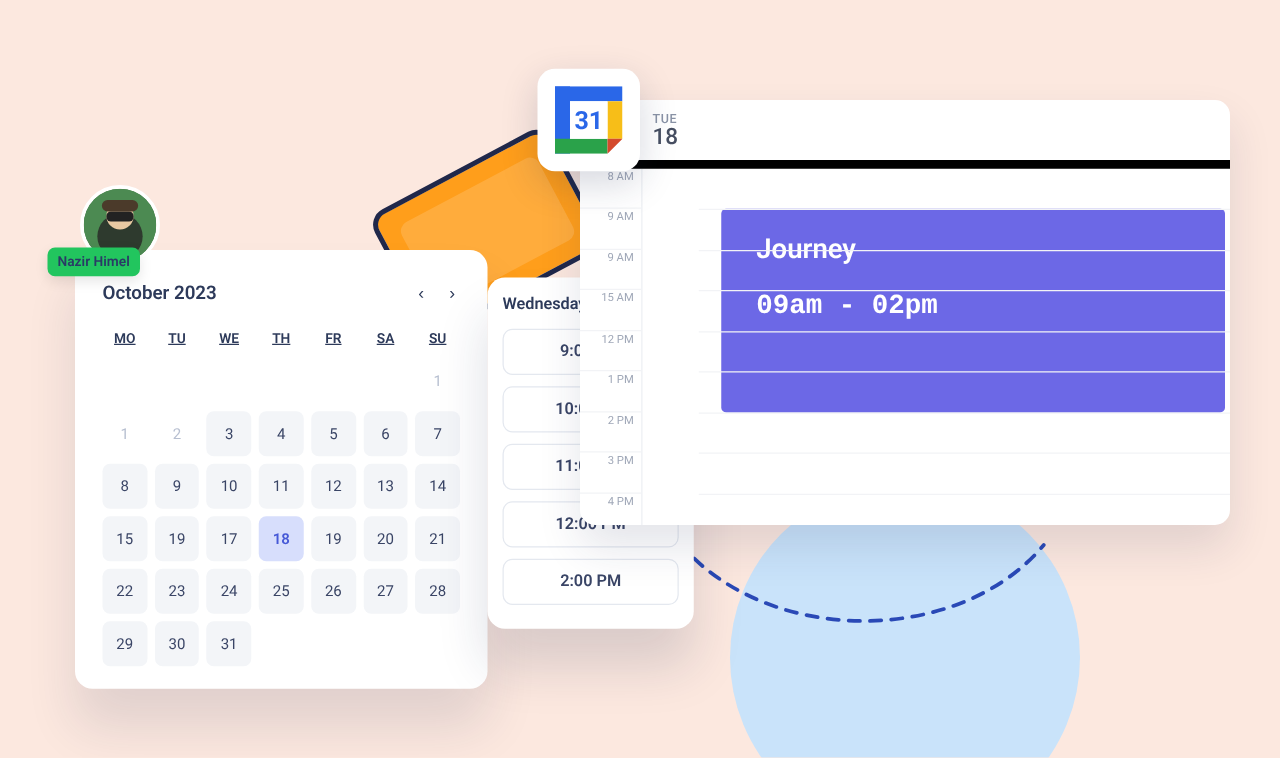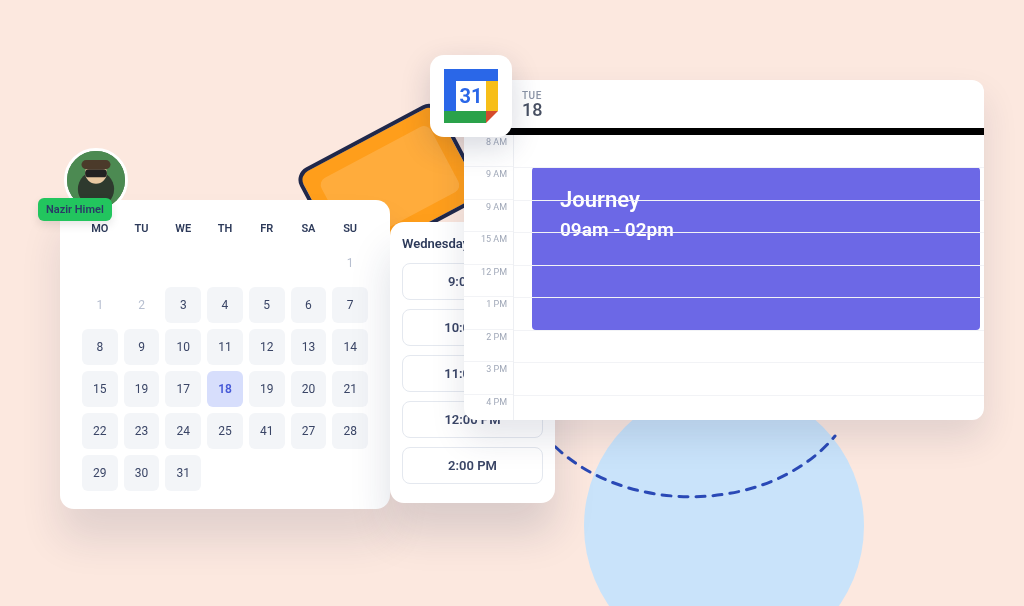--- a/index.html
+++ b/index.html
@@ -118,20 +118,21 @@
   }
   .cal-dow {
     display: grid;
     grid-template-columns: repeat(7, 1fr);
     gap: 6px;
     margin-bottom: 10px;
     font-size: 11px;
     font-weight: 600;
     color: #2d3a5a;
     text-align: center;
+    text-decoration: underline;
   }
   .cal-grid {
     display: grid;
     grid-template-columns: repeat(7, 1fr);
     gap: 6px;
   }
   .cal-cell {
     height: 36px;
     display:flex; align-items:center; justify-content:center;
     font-size: 12px;
@@ -190,21 +191,21 @@
     overflow: hidden;
   }
   .day-head {
     display:flex; align-items:center;
     padding: 10px 18px 8px 58px;
     border-bottom: 7px solid #000000;
     position:relative;
   }
   .day-dow { font-size:10px; color:#8a93a6; font-weight:500; letter-spacing:.5px; }
   .day-num { font-size:18px; color:#474f62; font-weight:500; margin-top:-2px;}
-  .day-body { display:flex; height: calc(100% - 48px); }
+  .day-body { display:flex; height: calc(100% - 48px); gap: 45px; }
   .hours-col {
     width: 50px;
     border-right: 1px solid #EDEFF3;
     font-size: 9px;
     color:#a0a8b8;
     display:flex; flex-direction:column;
   }
   .hour-row {
     flex:1;
     border-bottom:1px solid #F2F3F6;
@@ -217,21 +218,21 @@
   }
   .event-block {
     position:absolute;
     left:18px; right:4px;
     background:#6C68E6;
     color:#fff;
     border-radius:4px;
     padding: 20px 28px;
   }
   .event-title { font-size:22px; font-weight:600; }
-  .event-time  { font-size:19px; font-weight:600; margin-top:6px; }
+  .event-time  { font-size:22px; font-weight:600; margin-top:20px;font-family:Liberation Mono, monospace; }
 
   
   .gcal-icon {
     position:absolute;
     top: 55px;
     left: 430px;
     width: 82px;
     height: 82px;
     background:#fff;
     border-radius: 14px;
@@ -266,20 +267,27 @@
       <circle cx="32" cy="42" r="20" fill="#2e3a2e"></circle>
       <circle cx="32" cy="24" r="12" fill="#e9c9a2"></circle>
       <rect x="20" y="20" width="24" height="9" rx="4" fill="#222"></rect>
       <rect x="16" y="10" width="32" height="10" rx="5" fill="#4b3a2a"></rect>
     </svg>
   </div>
   <div class="name-chip">Nazir Himel</div>
 </div>
 
 <div class="cal-card">
+  <div class="cal-head">
+    <div class="cal-title">October 2023</div>
+    <div class="cal-nav">
+      <button>‹</button>
+      <button>›</button>
+    </div>
+  </div>
   <div class="cal-dow" id="cal-dow">
       <div>MO</div>
       <div>TU</div>
       <div>WE</div>
       <div>TH</div>
       <div>FR</div>
       <div>SA</div>
       <div>SU</div>
     </div>
   <div class="cal-grid" id="cal-grid">
@@ -308,21 +316,21 @@
       <div class="cal-cell fill">19</div>
       <div class="cal-cell fill">17</div>
       <div class="cal-cell fill selected">18</div>
       <div class="cal-cell fill">19</div>
       <div class="cal-cell fill">20</div>
       <div class="cal-cell fill">21</div>
       <div class="cal-cell fill">22</div>
       <div class="cal-cell fill">23</div>
       <div class="cal-cell fill">24</div>
       <div class="cal-cell fill">25</div>
-      <div class="cal-cell fill">41</div>
+      <div class="cal-cell fill">26</div>
       <div class="cal-cell fill">27</div>
       <div class="cal-cell fill">28</div>
       <div class="cal-cell fill">29</div>
       <div class="cal-cell fill">30</div>
       <div class="cal-cell fill">31</div>
       <div class="cal-cell muted"></div>
       <div class="cal-cell muted"></div>
       <div class="cal-cell muted"></div>
       <div class="cal-cell muted"></div>
     </div>

